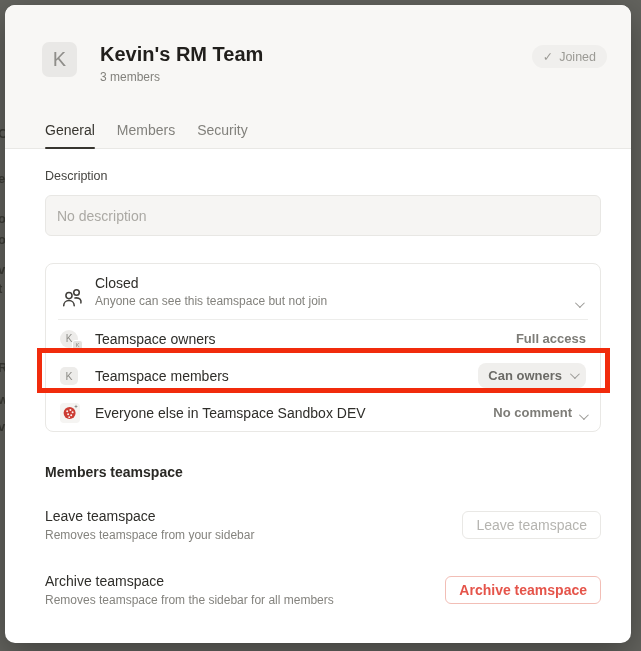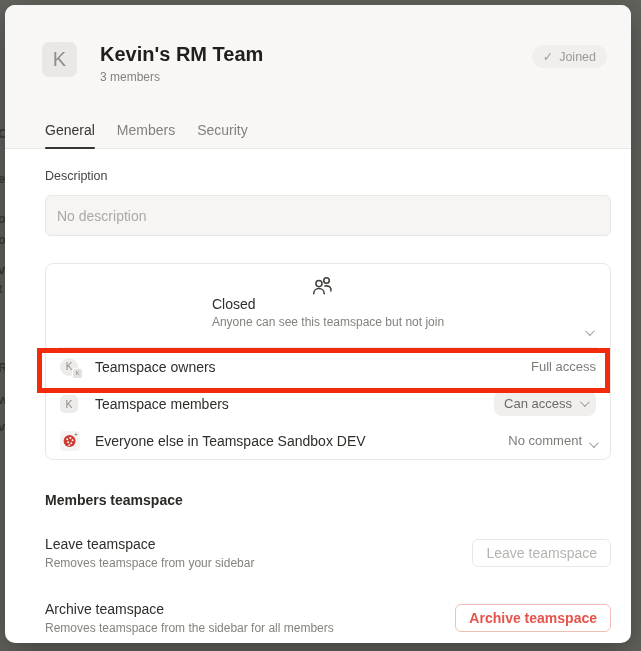--- a/index.html
+++ b/index.html
@@ -28,41 +28,41 @@
   .joined-badge { margin-left:auto; margin-top:3px; background:#f0efed; color:#9b9a95;
                   border-radius:999px; padding:4px 11px; font-size:12.5px;
                   display:flex; align-items:center; gap:6px; cursor:default; }
 
   .tabs { position:absolute; left:40px; bottom:0; display:flex; gap:22px; }
   .tab { font-size:14px; color:#82817c; padding-bottom:10px; position:relative; cursor:pointer; }
   .tab.active { color:#37352f; font-weight:500; }
   .tab.active::after { content:''; position:absolute; left:0; right:0; bottom:-1px;
                        height:2.5px; background:#37352f; border-radius:1px; }
 
-  .modal-body { padding:0 20px 0 40px; position:relative; }
+  .modal-body { padding:0 30px 0 40px; position:relative; }
   .desc-label { margin-top:20px; font-size:12.5px; color:#454440; height:16px; }
   .desc-input { margin-top:10px; width:100%; height:41px; border:1px solid #e8e7e4;
                 background:#f6f5f3; border-radius:6px; padding:0 11px; font-size:14px;
                 color:#37352f; outline:none; font-family:inherit; }
   .desc-input::placeholder { color:#aba9a4; }
 
   
   .perm-card { margin-top:27px; border:1px solid #e9e8e5; border-radius:8px; background:#fff; }
-  .perm-header { display:flex; align-items:center; padding:11px 14px; cursor:pointer;flex-direction:column; }
+  .perm-header { display:flex; align-items:flex-end; padding:11px 14px; cursor:pointer; }
   .people-icon { width:24px; display:flex; justify-content:center; margin-right:11px; flex:0 0 auto; }
   .perm-title { font-size:14px; color:#2f2e2a; }
   .perm-sub { font-size:12px; color:#83827d; margin-top:3px; }
   .chev { width:7px; height:7px; border-right:1.4px solid #9b9a96; border-bottom:1.4px solid #9b9a96;
           transform:rotate(45deg) translateY(-2px); display:inline-block; }
   .perm-header .chev { margin-left:auto; margin-right:4px; }
   .divider { height:1px; background:#ededeb; margin:0 12px; }
   .perm-row { display:flex; align-items:center; height:37px; padding:0 14px; }
   .perm-row .row-label { font-size:14px; color:#2f2e2a; }
   .row-right { margin-left:auto; display:flex; align-items:flex-end; gap:7px;
-               font-size:13px; color:#7d7c77; }
+               font-size:13px; color:#7d7c77;font-weight:bold; }
   .pill { background:#f0efed; border-radius:8px; padding:5px 9px 5px 10px; display:flex;
           align-items:center; gap:8px; font-size:13px; color:#6b6a66; cursor:pointer; }
   .plain-select { cursor:pointer; }
 
   .av-wrap { width:22px; margin-right:13px; flex:0 0 auto; position:relative; }
   .av-circ { width:18px; height:18px; border-radius:50%; background:#edecea; color:#8e8d88;
              font-size:10px; display:flex; align-items:center; justify-content:center; }
   .av-mini { position:absolute; right:-1px; bottom:-3px; width:11px; height:11px;
              border-radius:3px; background:#e2e1de; border:1.5px solid #fff; color:#8e8d88;
              font-size:6px; display:flex; align-items:center; justify-content:center; }
@@ -161,21 +161,21 @@
         </span>
       </div>
 
       <div class="perm-row">
         <span class="av-wrap">
           <span class="av-sq">K</span>
         </span>
         <span class="row-label">Teamspace members</span>
         <span class="row-right">
           <span class="pill">
-            <span>Can access</span>
+            <span>Can owners</span>
             <span class="chev"></span>
           </span>
         </span>
       </div>
 
       <div class="perm-row">
         <span class="av-wrap">
           <span class="av-red">
             <svg width="17" height="17" viewBox="0 0 17 17">
               <circle cx="7.6" cy="9" r="6" fill="#cc3c33"></circle>

